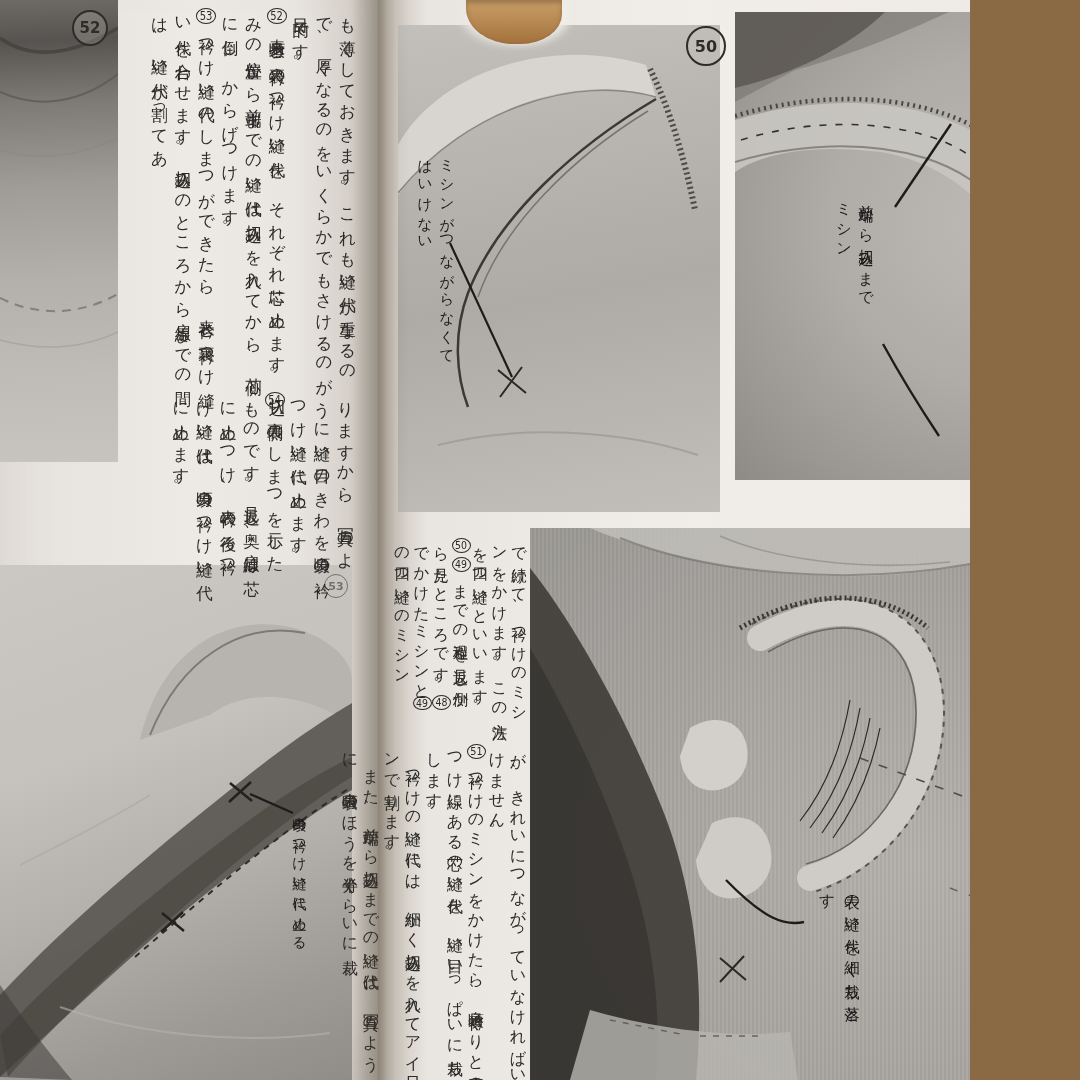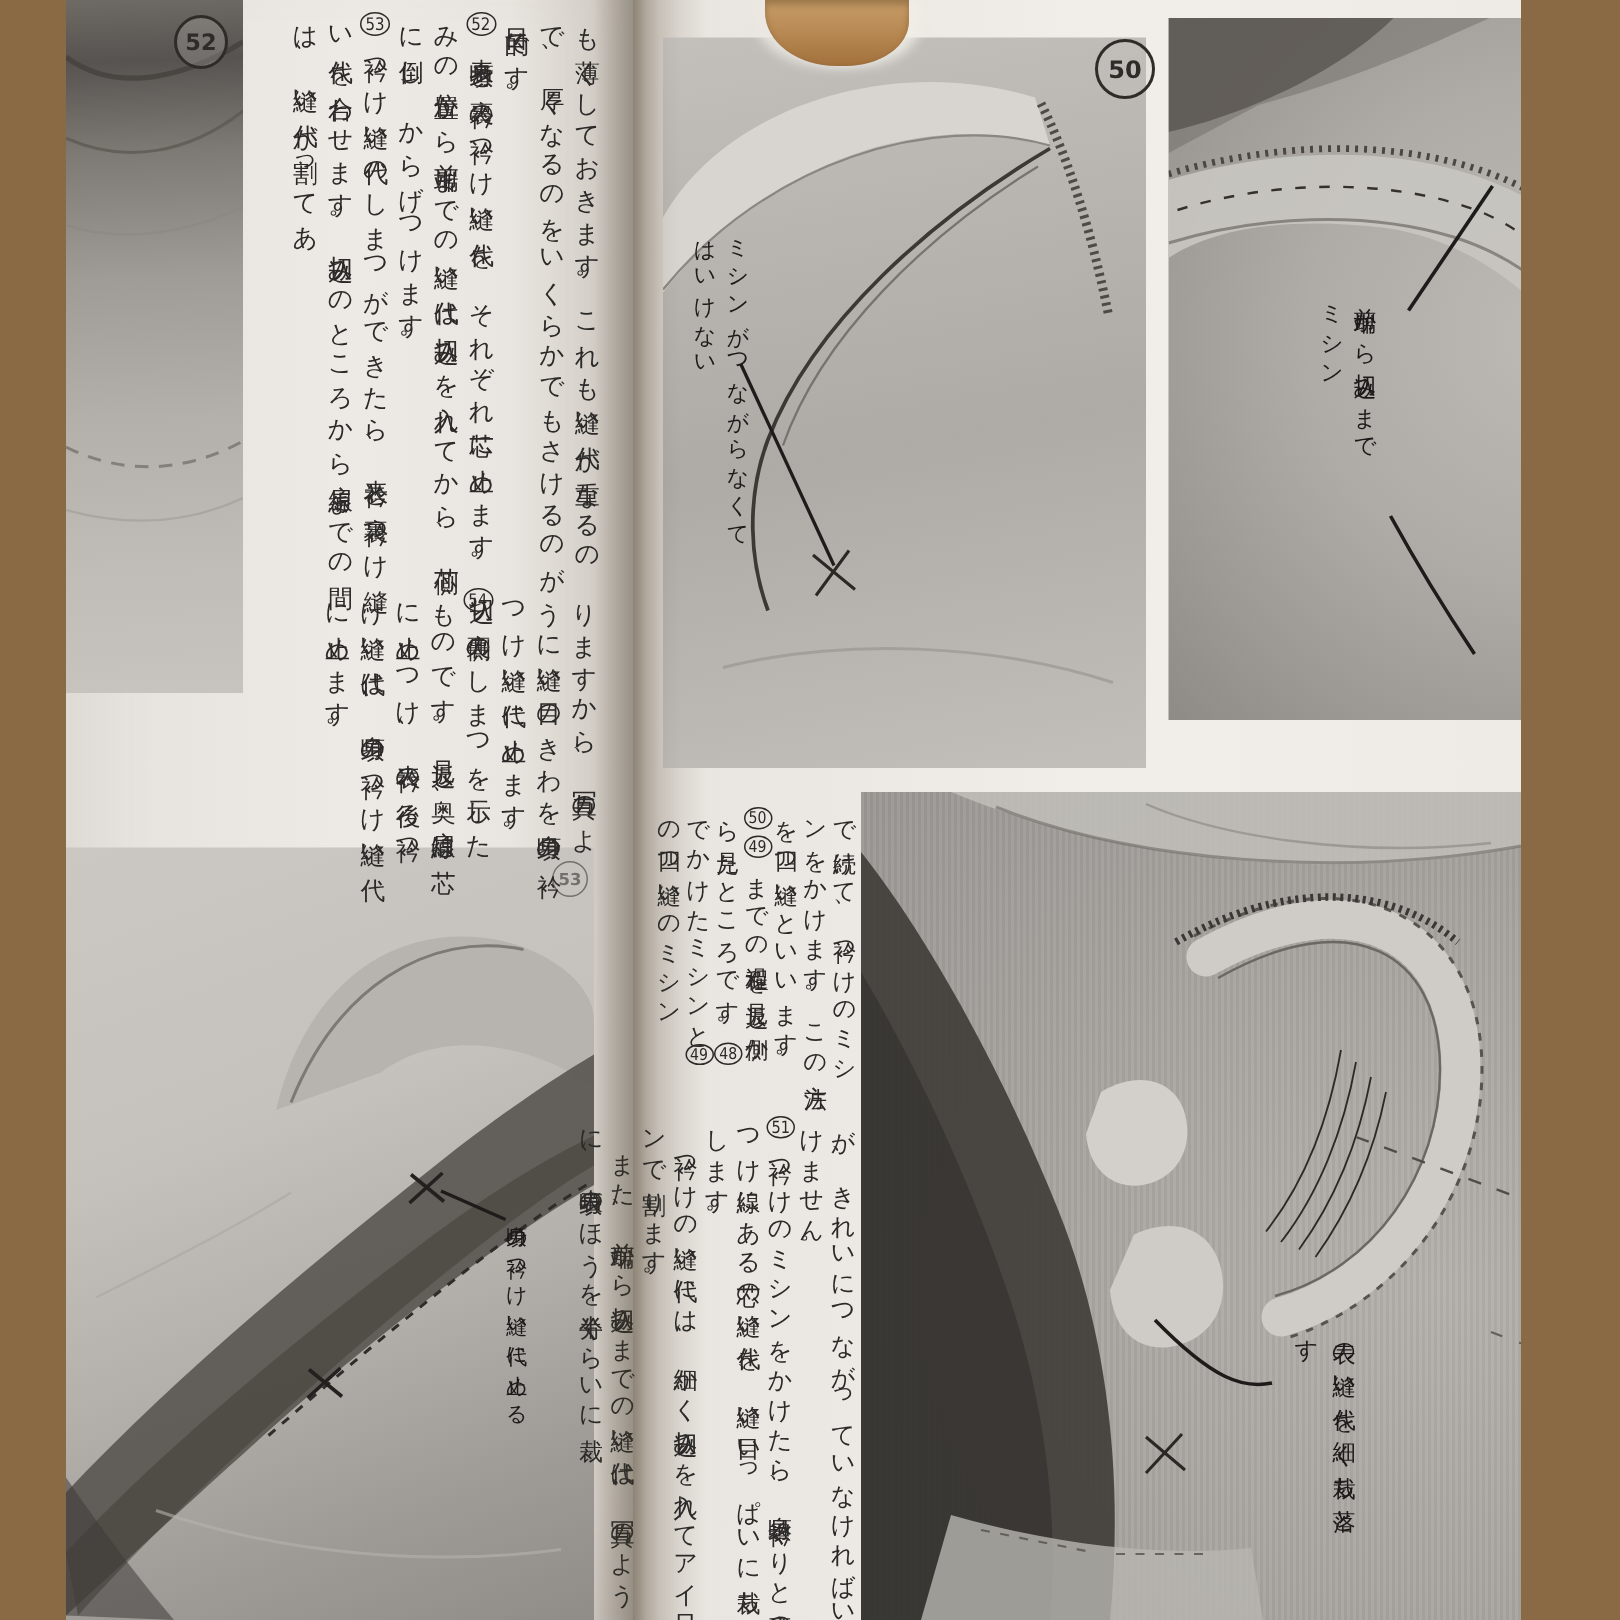--- a/index.html
+++ b/index.html
@@ -2,21 +2,20 @@
 <html><head>
 <meta charset="utf-8">
 <style>
   html,body{margin:0;padding:0;background:#8a6a44;}
   #spread{
     position:relative;width:970px;height:1080px;overflow:hidden;
     background:
       repeating-linear-gradient(90deg, rgba(90,55,20,.18) 0 3px, rgba(0,0,0,0) 3px 14px, rgba(120,80,40,.12) 14px 17px, rgba(0,0,0,0) 17px 26px),
       linear-gradient(180deg,#c0905c 0%,#b2814b 60%,#a97a46 100%);
     font-family:"DejaVu Serif", serif;
-    margin-left:44px;
   }
   
   .page{position:absolute;top:0;height:1080px;}
   .page-left{
     left:0;width:378px;
     background:linear-gradient(90deg,#e5e1dc 0%,#edeae5 50%,#e9e5e0 78%,#d8d3cc 92%,#bdb7ae 100%);
     box-shadow:inset 0 -40px 60px rgba(120,110,95,.12);
   }
   .page-right{
     left:378px;width:702px;

